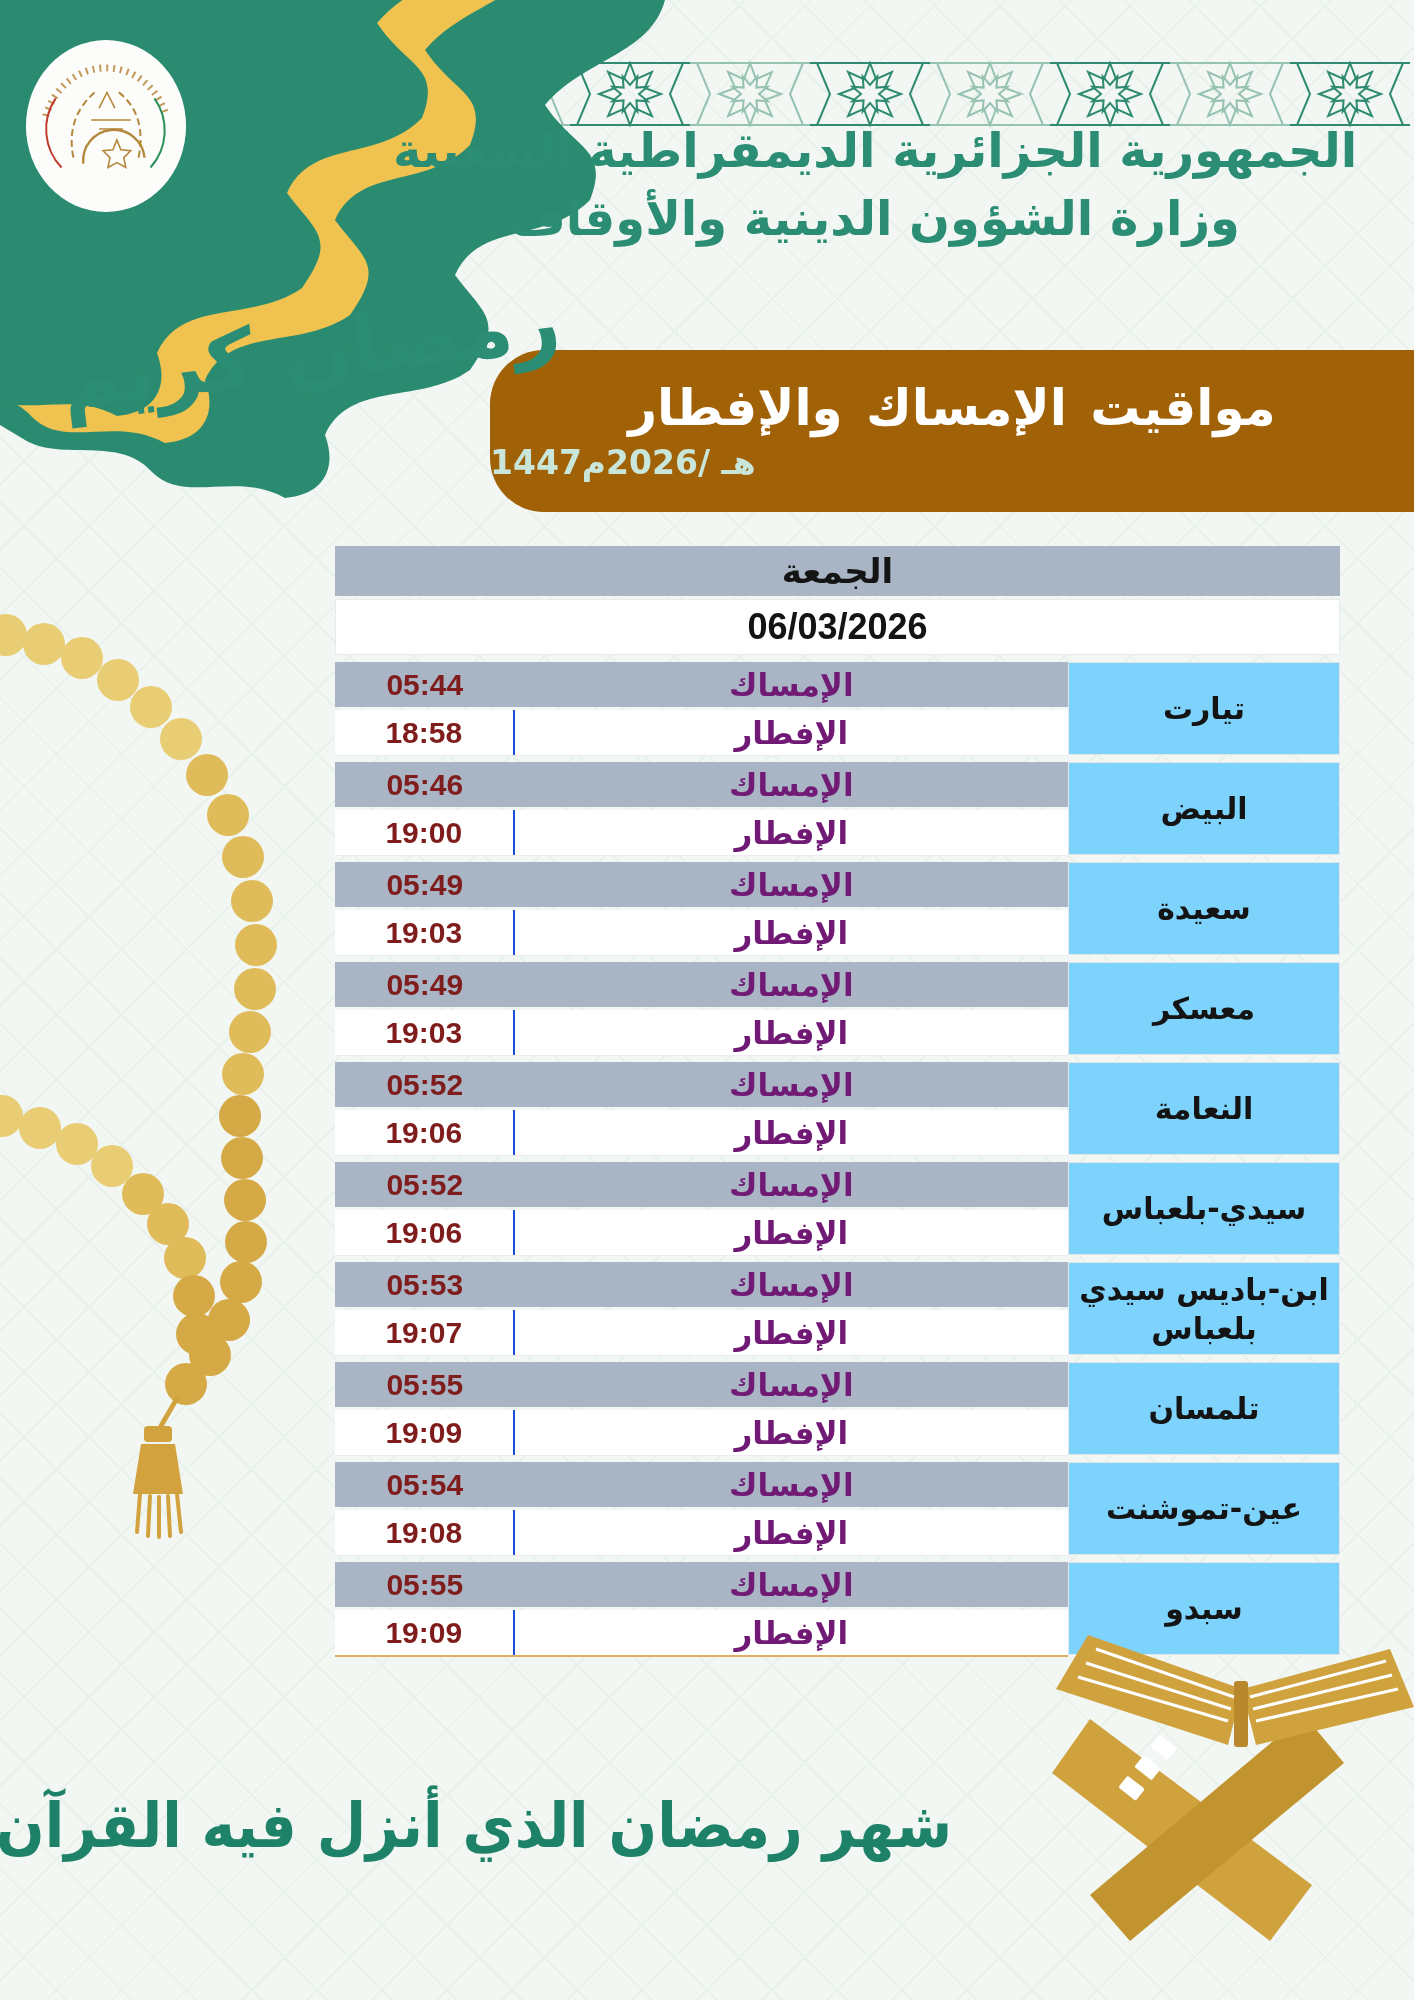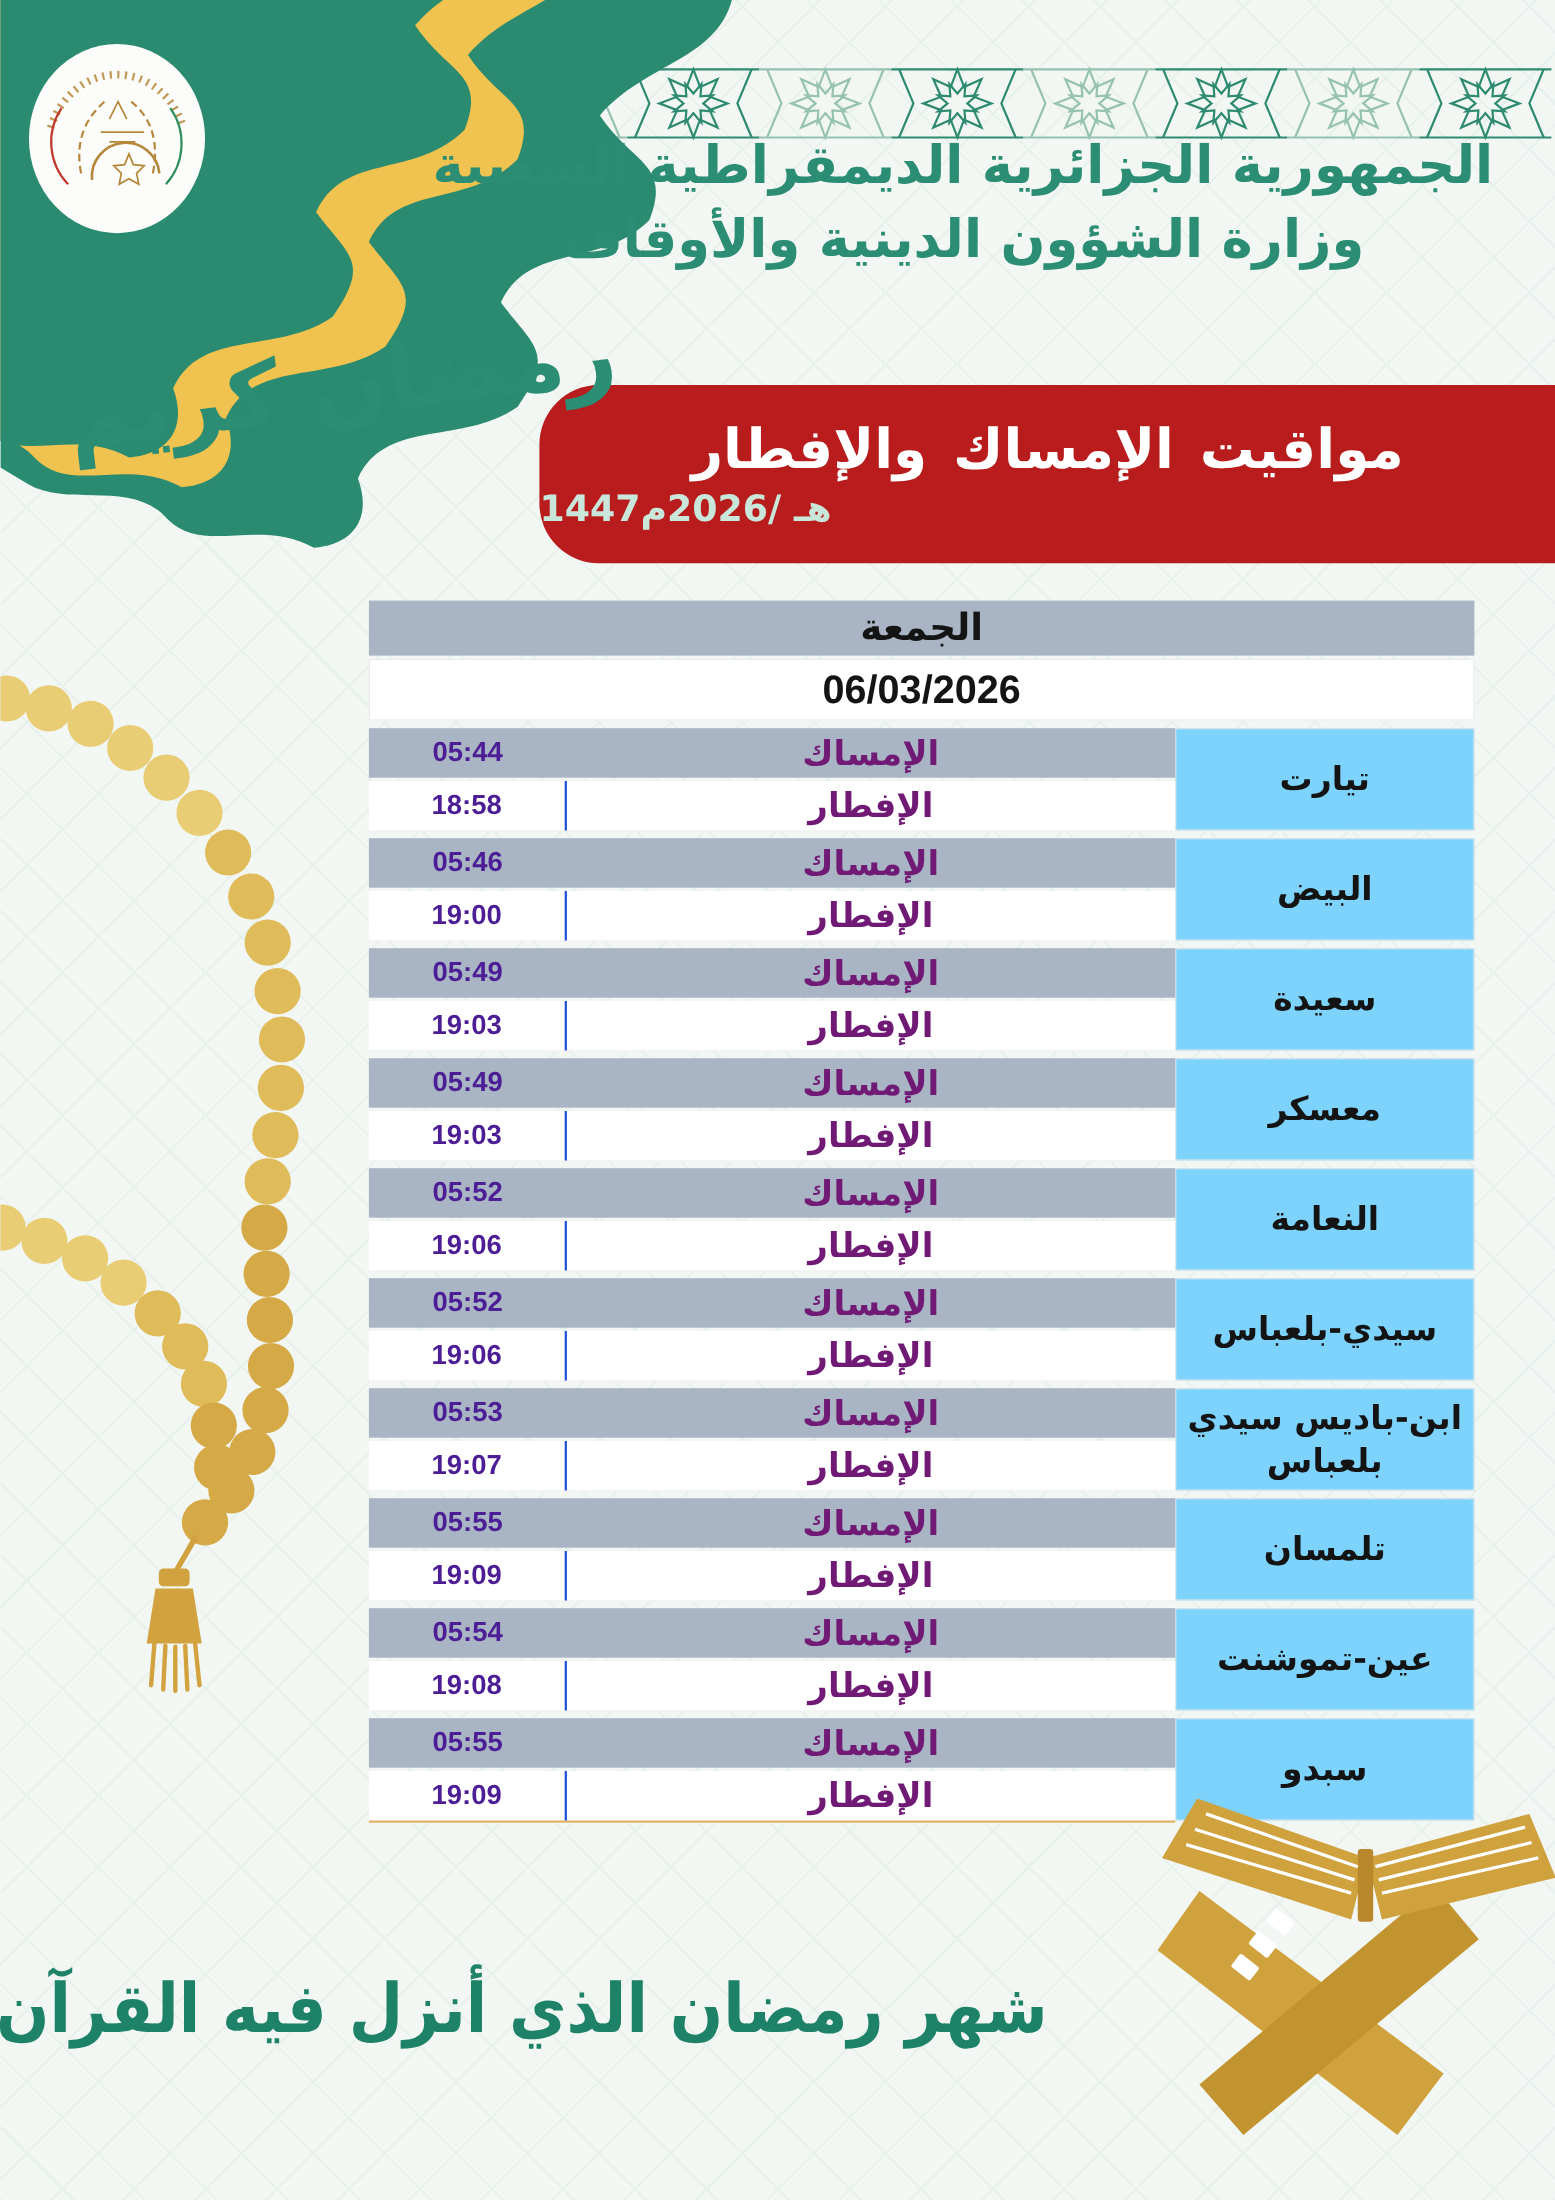--- a/index.html
+++ b/index.html
@@ -21,21 +21,21 @@
   .emblem{position:absolute;left:22px;top:36px;width:168px;height:180px;z-index:3;}
   
   .title-line{
     position:absolute;left:350px;right:14px;text-align:center;z-index:3;
     color:#2b8d73;font-weight:bold;font-size:48px;line-height:1.1;white-space:nowrap;
   }
   .title-1{top:124px;}
   .title-2{top:192px;}
   .badge{
     position:absolute;left:490px;right:0;top:350px;height:162px;z-index:3;
-    background:#b91c1c;border-radius:54px 0 0 54px;
+    background:#a16207;border-radius:54px 0 0 54px;
     display:flex;flex-direction:column;justify-content:center;
   }
   .badge-title{
     color:#ffffff;font-weight:bold;font-size:50px;text-align:center;
     line-height:1.15;word-spacing:6px;white-space:nowrap;
   }
   .badge-year{
     direction:ltr;text-align:left;padding-right:84px;margin-top:6px;
     color:#c9e6da;font-weight:bold;font-size:33px;white-space:nowrap;
   }
@@ -70,21 +70,21 @@
   .t-row.imsak{background:#a9b5c5;margin-bottom:3px;}
   .t-row.iftar{background:#ffffff;border-bottom:1px solid #ececec;}
   .t-row .lbl{
     flex:0 0 75.5%;display:flex;align-items:center;justify-content:center;
     font-size:31px;font-weight:bold;color:#701a75;
   }
   .t-row.iftar .lbl{border-left:2px solid #1d4ed8;}
   .t-row .tm{
     flex:1;display:flex;align-items:center;justify-content:center;direction:ltr;
     font-family:"Liberation Sans","DejaVu Sans",sans-serif;
-    font-size:25px;font-weight:bold;color:#4c1d95;
+    font-size:30px;font-weight:bold;color:#7f1d1d;
   }
   
   .beads{position:absolute;left:0;top:560px;width:330px;height:1010px;z-index:1;}
   .verse-callig{
     position:absolute;left:50px;top:1700px;width:848px;height:250px;z-index:2;
     display:flex;align-items:center;justify-content:center;
     color:#1d8268;font-weight:bold;font-size:62px;white-space:nowrap;
     transform:scaleX(.92);
   }
   .quran{position:absolute;right:0;top:1622px;width:474px;height:352px;z-index:2;}

